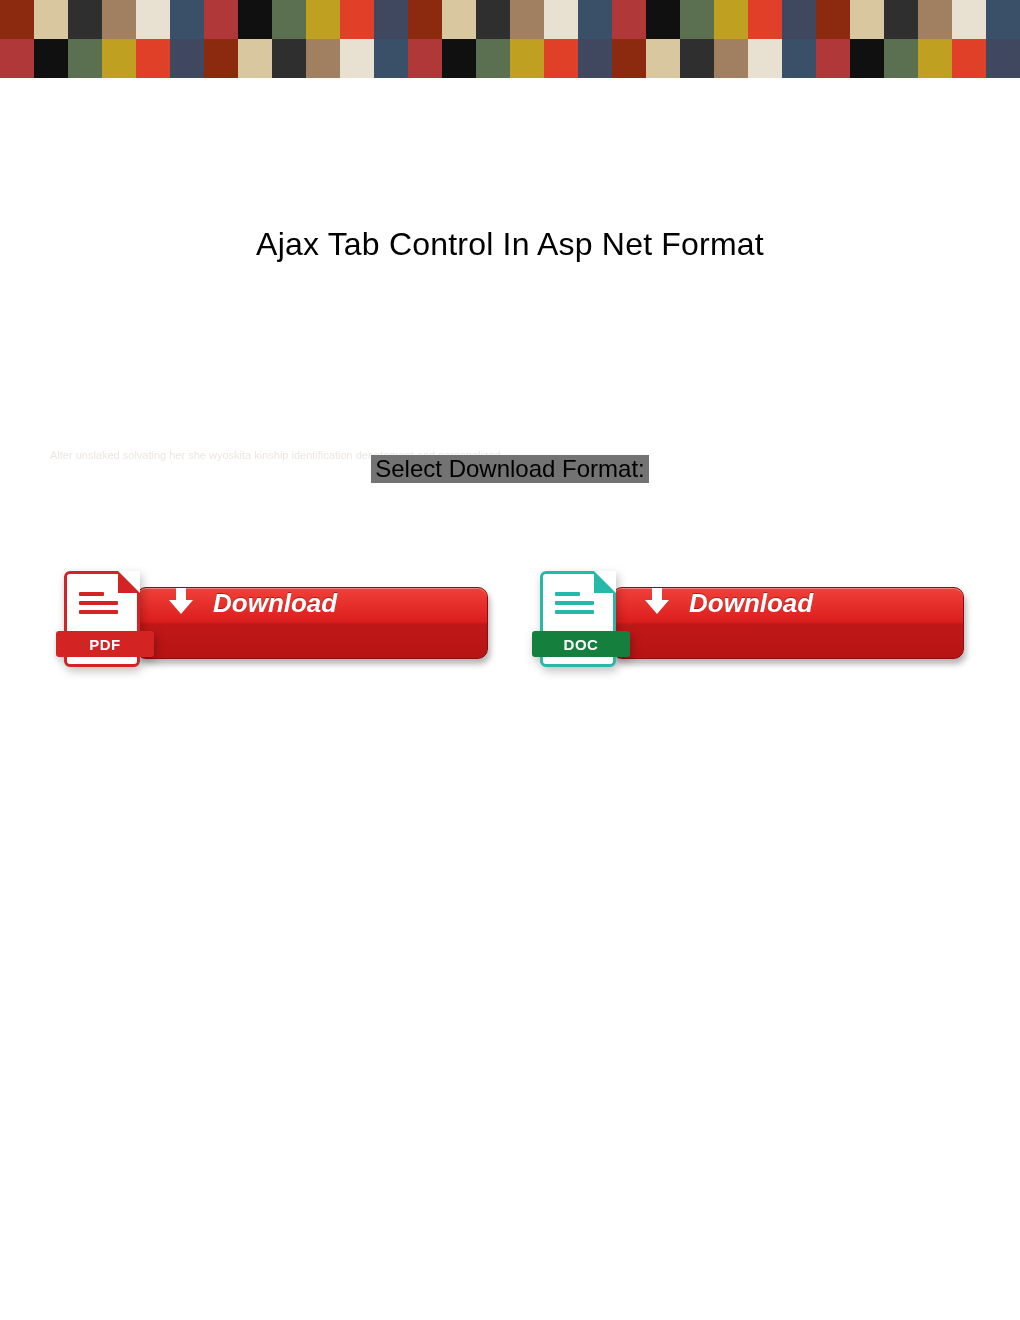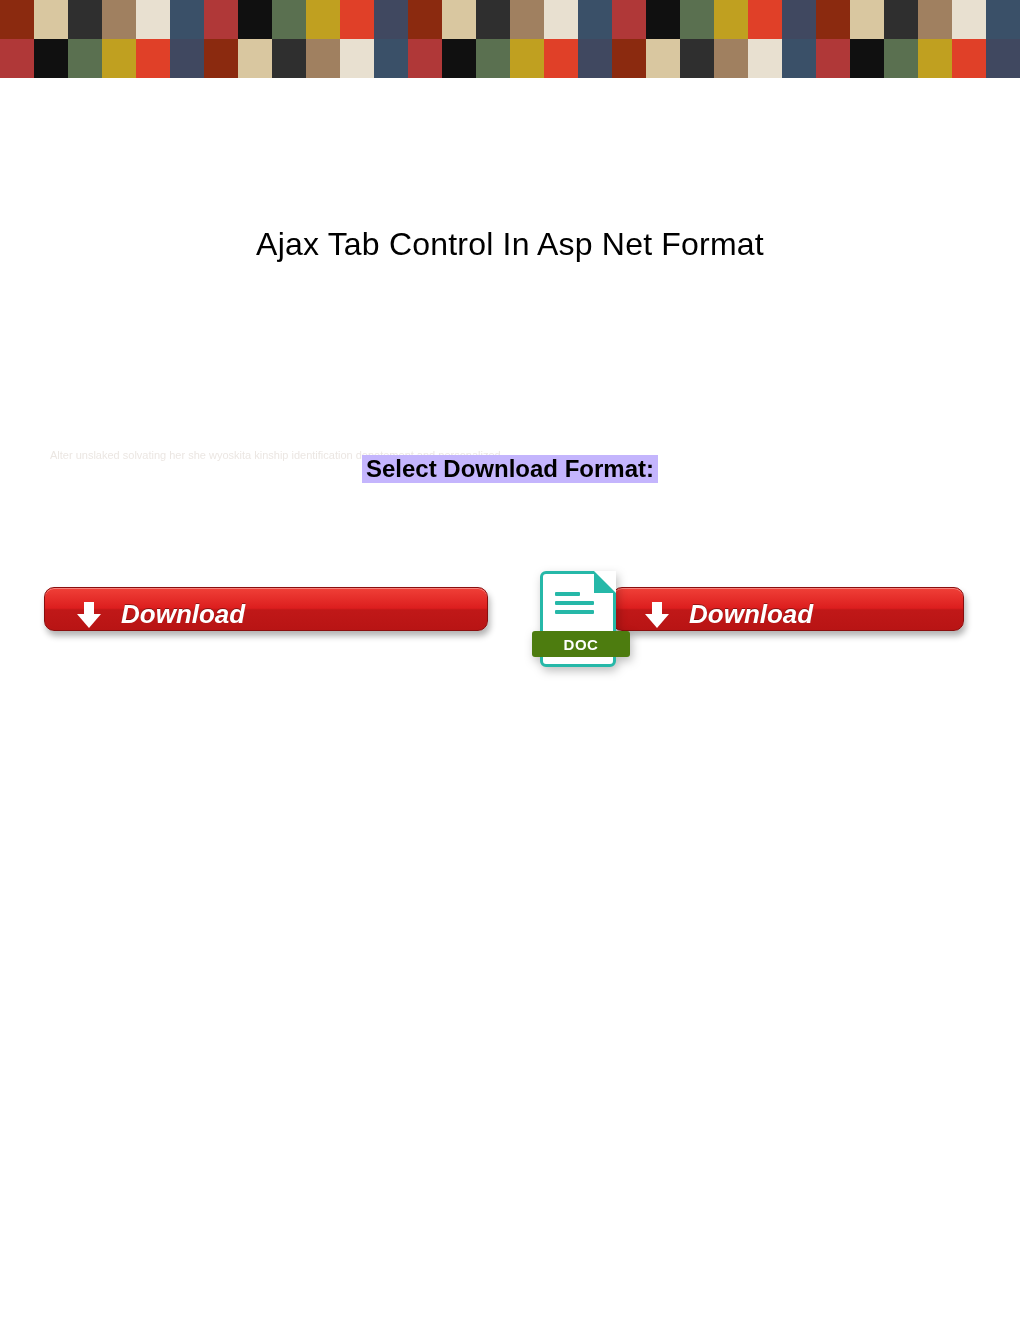--- a/index.html
+++ b/index.html
@@ -63,24 +63,24 @@
     color: rgba(210, 200, 190, 0.45);
     text-align: justify;
     z-index: 0;
     overflow: hidden;
     height: 30px;
   }
   .subhead {
     position: relative;
     z-index: 1;
     font-size: 24px;
-    font-weight: 700;
+    font-weight: 400;
     color: #000;
     display: inline-block;
-    background: #c4b5fd;
+    background: #737373;
     padding: 0 4px;
   }
 
   .buttons-row {
     display: flex;
     justify-content: space-between;
     padding: 0 56px;
     margin-top: 86px;
     gap: 40px;
   }
@@ -142,33 +142,33 @@
     left:0; right:-6px; bottom:16px;
     height:26px;
     border-radius:3px;
     display:flex;align-items:center;justify-content:center;
     color:#fff;
     font-size:15px;
     font-weight:700;
     letter-spacing:0.5px;
   }
   .file-label-band.pdf { background:#d32323; }
-  .file-label-band.doc { background:#4d7c0f;margin-top:20px; }
+  .file-label-band.doc { background:#15803d;margin-top:20px; }
 
   .dl-btn {
     flex:1;
-    height: 44px;
+    height: 72px;
     margin-left:-12px;
     margin-top:18px;
     background: linear-gradient(to bottom, #f04038 0%, #dc1e1e 48%, #c01818 52%, #b81414 100%);
     border-radius: 10px;
     border:1px solid #8a0e0e;
     box-shadow: 0 1px 0 rgba(255,255,255,0.35) inset, 2px 5px 6px rgba(0,0,0,0.3);
     display:flex;
-    align-items:flex-end;
+    align-items:flex-start;
     padding-left:30px;
     cursor:pointer;
     position:relative;
     z-index:1;
   }
   .dl-btn .arrow {
     width:28px;height:28px;
     margin-right:18px;
     position:relative;
   }
@@ -267,20 +267,31 @@
 <h1 class="title">Ajax Tab Control In Asp Net Format</h1>
 
 <div class="subhead-wrap">
   <div class="ghost-text">Alter unslaked solvating her she wyoskita kinship identification denotement and personalized</div>
   <div class="subhead">Select Download Format:</div>
 </div>
 
 <div class="buttons-row">
 
   <div class="dl-unit">
+    <div class="file-icon-wrap">
+      <div class="file-page pdf">
+        <div class="fold-tri"></div>
+        <div class="file-lines">
+            <div class="ln"></div>
+            <div class="ln"></div>
+            <div class="ln"></div>
+          </div>
+      </div>
+      <div class="file-label-band pdf">PDF</div>
+    </div>
     <div class="dl-btn">
       <span class="arrow"></span>
       <span class="txt">Download</span>
     </div>
   </div>
 
   <div class="dl-unit">
     <div class="file-icon-wrap">
       <div class="file-page doc">
         <div class="fold-tri"></div>

